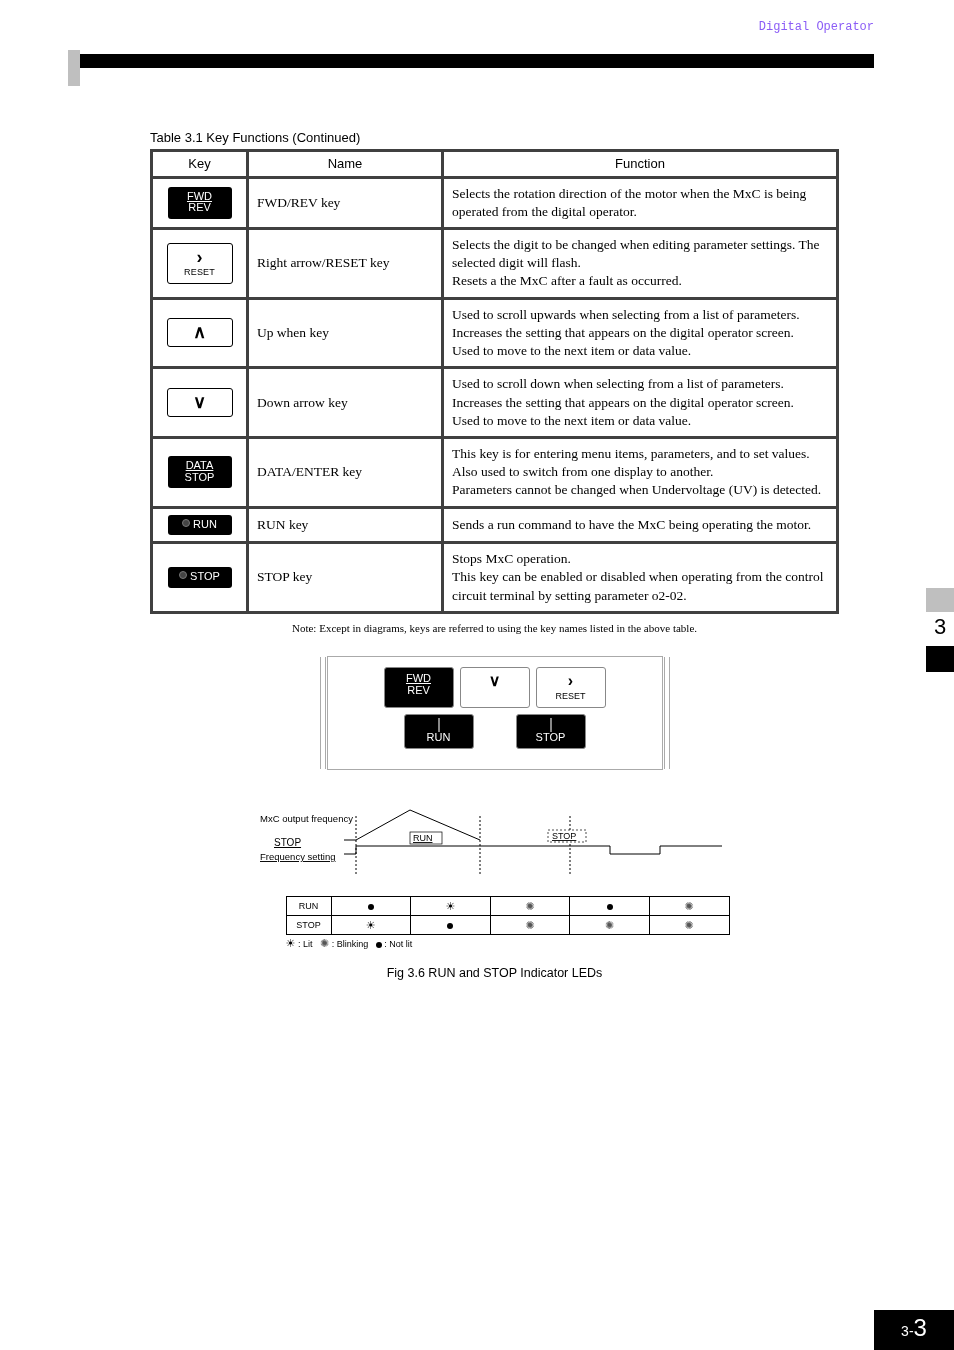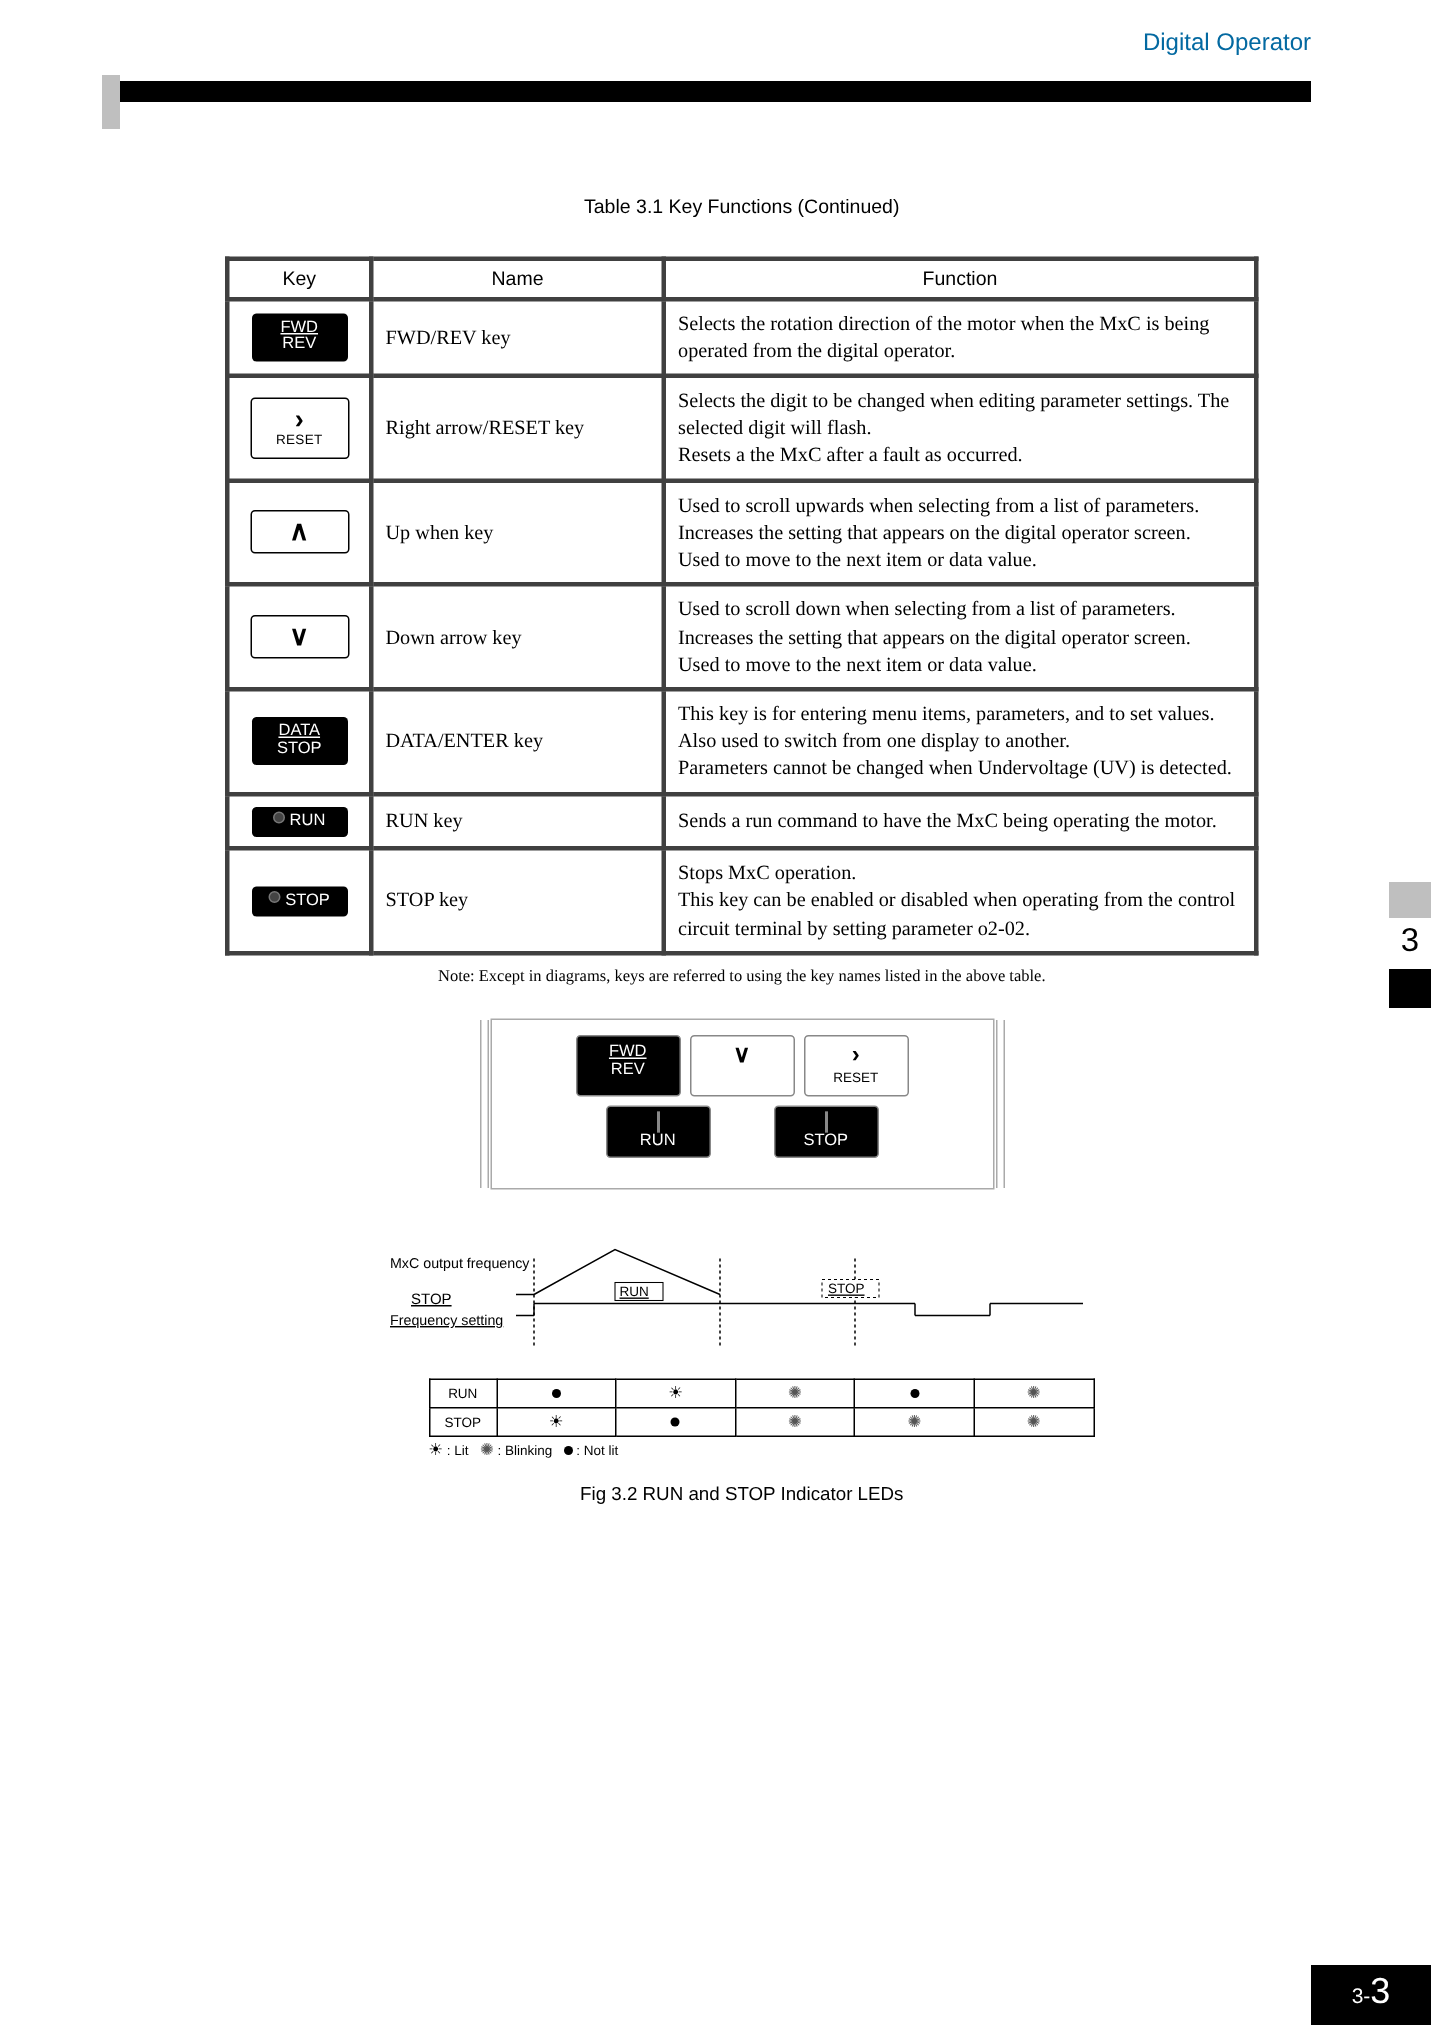--- a/index.html
+++ b/index.html
@@ -9,23 +9,23 @@
     font-size: 14px;
     color: #000;
     width: 954px;
     height: 1350px;
     position: relative;
   }
   .header-text {
     position: absolute;
     top: 20px;
     right: 80px;
-    font-family: Liberation Sans, sans-serif;
-    font-size: 16px;
-    color: #0369a1;
+    font-family: Liberation Mono, monospace;
+    font-size: 12px;
+    color: #8b5cf6;
   }
   .headband-bar {
     position: absolute;
     top: 54px;
     left: 80px;
     right: 80px;
     height: 14px;
     background: #000;
   }
   .headband-tag {
@@ -36,24 +36,24 @@
     height: 36px;
     background: #bfbfbf;
   }
   .content {
     position: absolute;
     top: 130px;
     left: 150px;
     right: 115px;
   }
   .table-caption {
-    text-align: center;
+    text-align: left;
     font-family: Arial, Helvetica, sans-serif;
     font-size: 13px;
-    margin-bottom: 26px;
+    margin-bottom: 4px;
   }
   table.keyfn {
     width: 100%;
     border-collapse: collapse;
     table-layout: fixed;
   }
   table.keyfn th, table.keyfn td {
     border: 3px solid #404040;
     padding: 6px 8px;
     vertical-align: middle;
@@ -323,21 +323,21 @@
             <td id="r1c1"><span class="dot-led"></span></td>
             <td id="r1c2"><span class="sun dotted-sun">✺</span></td>
             <td id="r1c3"><span class="sun dotted-sun">✺</span></td>
             <td id="r1c4"><span class="sun dotted-sun">✺</span></td>
       </tr>
     </tbody>
       </table>
     <div class="led-legend"><span class="sun">☀</span> <span>: Lit</span>&nbsp;&nbsp;&nbsp;<span class="sun dotted-sun">✺</span> <span>: Blinking</span>&nbsp;&nbsp;&nbsp;<span class="dot-led"></span> <span>: Not lit</span></div>
   </div>
 
-  <div class="fig-caption">Fig 3.2  RUN and STOP Indicator LEDs</div>
+  <div class="fig-caption">Fig 3.6  RUN and STOP Indicator LEDs</div>
 </div>
 
 <div class="side-tab">
   <div class="gray"></div>
   <div class="num">3</div>
   <div class="black"></div>
 </div>
 
 <div class="footer-block">
   <span class="small">3-</span>

